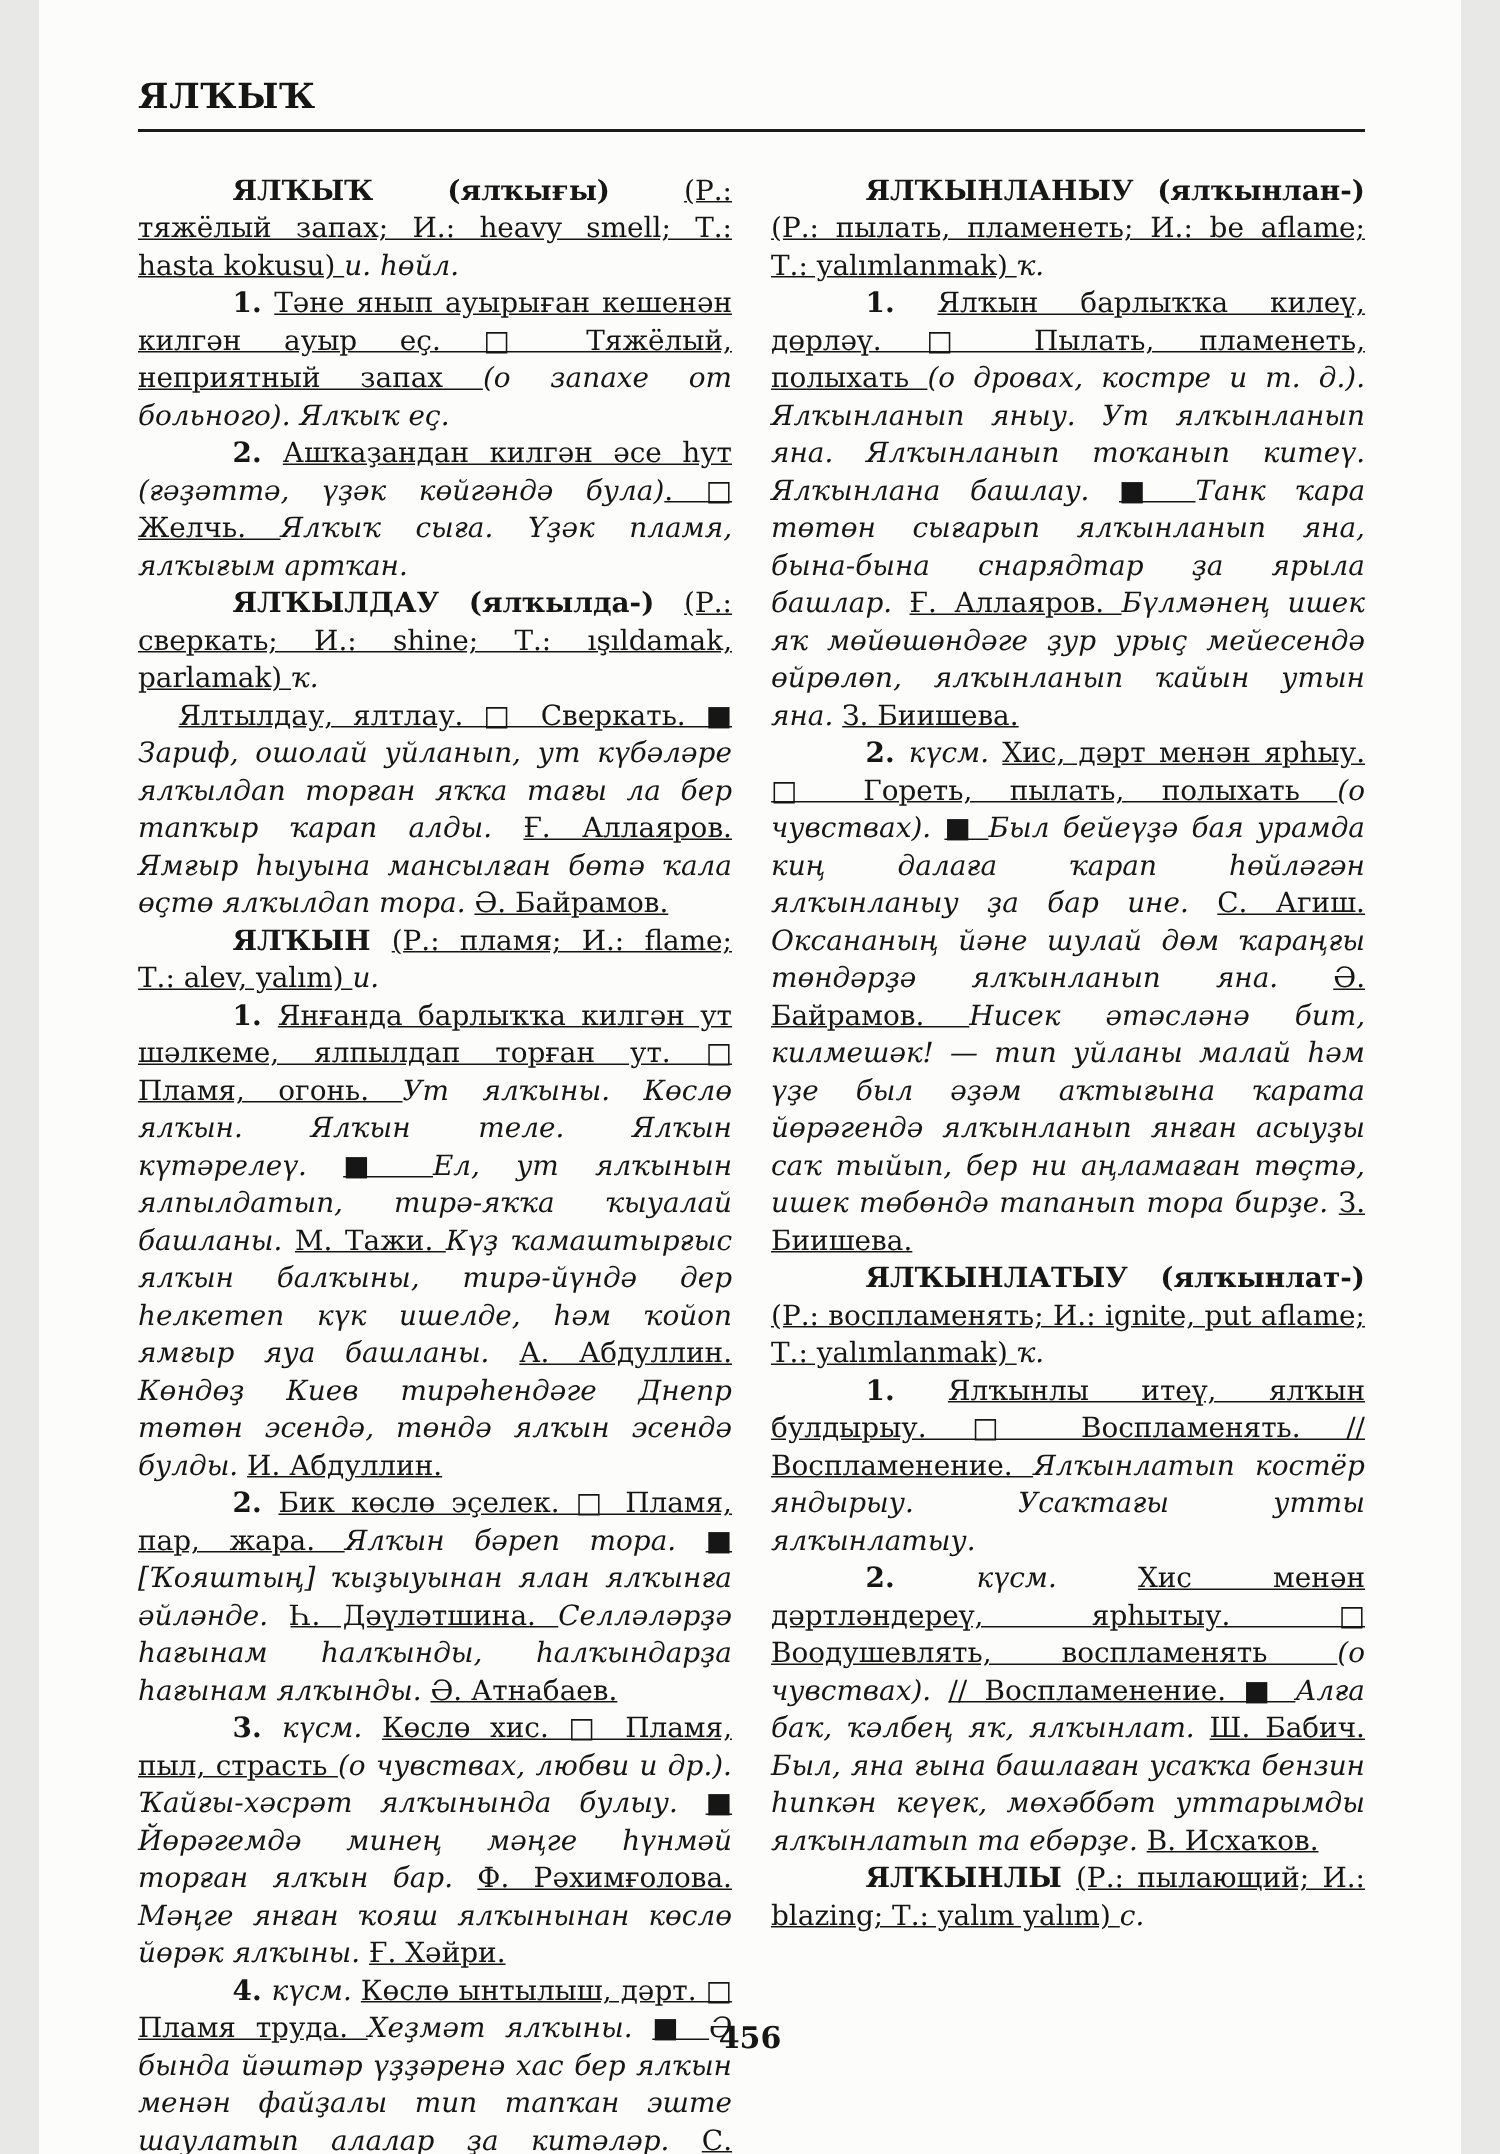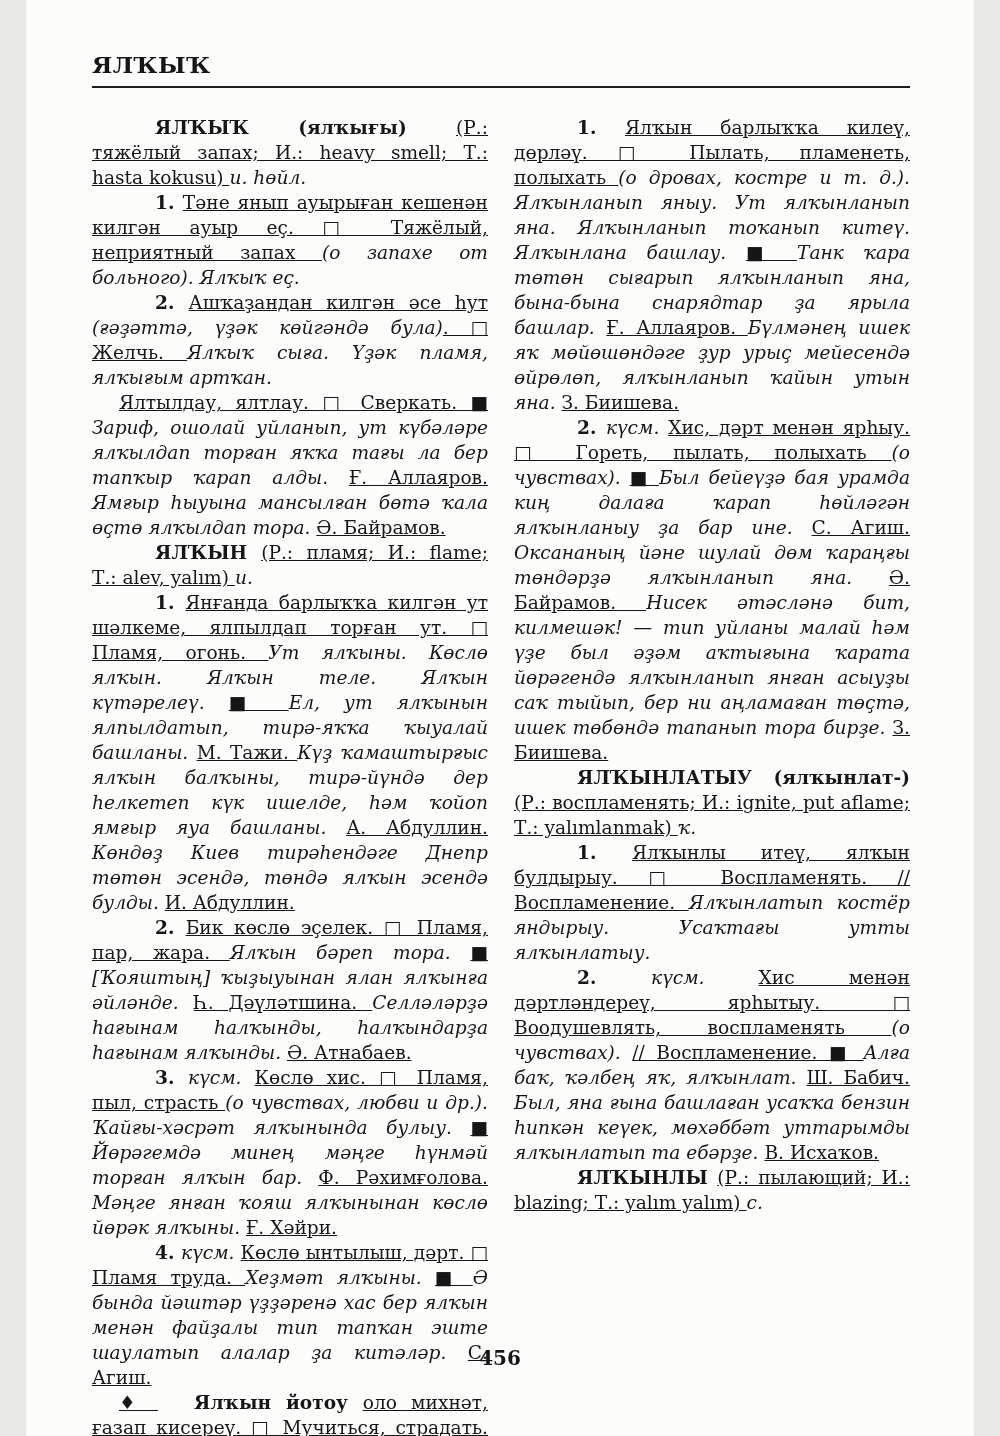--- a/index.html
+++ b/index.html
@@ -56,29 +56,31 @@
 <body>
 
 <div class="page">
   <div class="running-head">ЯЛҠЫҠ</div>
   <div class="rule"></div>
   <div class="columns">
     <div class="col" id="col-left">
         <p><span class="b">ЯЛҠЫҠ (ялҡығы) </span><span class="r">(Р.: тяжёлый запах; И.: heavy smell; Т.: hasta kokusu) </span><span class="i">и. һөйл.</span></p>
         <p><span class="b">1. </span><span class="r">Тәне янып ауырыған кешенән килгән ауыр еҫ. □ Тяжёлый, неприятный запах </span><span class="i">(о запахе от больного). Ялҡыҡ еҫ.</span></p>
         <p><span class="b">2. </span><span class="r">Ашҡаҙандан килгән әсе һут </span><span class="i">(ғәҙәттә, үҙәк көйгәндә була)</span><span class="r">. □ Желчь. </span><span class="i">Ялҡыҡ сыға. Үҙәк пламя, ялҡығым артҡан.</span></p>
+        <p><span class="b">ЯЛҠЫЛДАУ (ялҡылда-) </span><span class="r">(Р.: сверкать; И.: shine; Т.: ışıldamak, parlamak) </span><span class="i">ҡ.</span></p>
         <p><span class="r">Ялтылдау, ялтлау. □ Сверкать. ■ </span><span class="i">Зариф, ошолай уйланып, ут күбәләре ялҡылдап торған яҡҡа тағы ла бер тапҡыр ҡарап алды. </span><span class="r">Ғ. Аллаяров. </span><span class="i">Ямғыр һыуына мансылған бөтә ҡала өҫтө ялҡылдап тора. </span><span class="r">Ә. Байрамов.</span></p>
         <p><span class="b">ЯЛҠЫН </span><span class="r">(Р.: пламя; И.: flame; Т.: alev, yalım) </span><span class="i">и.</span></p>
         <p><span class="b">1. </span><span class="r">Янғанда барлыҡҡа килгән ут шәлкеме, ялпылдап торған ут. □ Пламя, огонь. </span><span class="i">Ут ялҡыны. Көслө ялҡын. Ялҡын теле. Ялҡын күтәрелеү. </span><span class="r">■ </span><span class="i">Ел, ут ялҡынын ялпылдатып, тирә-яҡҡа ҡыуалай башланы. </span><span class="r">М. Тажи. </span><span class="i">Күҙ ҡамаштырғыс ялҡын балҡыны, тирә-йүндә дер һелкетеп күк ишелде, һәм ҡойоп ямғыр яуа башланы. </span><span class="r">А. Абдуллин. </span><span class="i">Көндөҙ Киев тирәһендәге Днепр төтөн эсендә, төндә ялҡын эсендә булды. </span><span class="r">И. Абдуллин.</span></p>
         <p><span class="b">2. </span><span class="r">Бик көслө эҫелек. □ Пламя, пар, жара. </span><span class="i">Ялҡын бәреп тора. </span><span class="r">■ </span><span class="i">[Ҡояштың] ҡыҙыуынан ялан ялҡынға әйләнде. </span><span class="r">Һ. Дәүләтшина. </span><span class="i">Селләләрҙә һағынам һалҡынды, һалҡындарҙа һағынам ялҡынды. </span><span class="r">Ә. Атнабаев.</span></p>
         <p><span class="b">3. </span><span class="i">күсм. </span><span class="r">Көслө хис. □ Пламя, пыл, страсть </span><span class="i">(о чувствах, любви и др.). Ҡайғы-хәсрәт ялҡынында булыу. </span><span class="r">■ </span><span class="i">Йөрәгемдә минең мәңге һүнмәй торған ялҡын бар. </span><span class="r">Ф. Рәхимғолова. </span><span class="i">Мәңге янған ҡояш ялҡынынан көслө йөрәк ялҡыны. </span><span class="r">Ғ. Хәйри.</span></p>
         <p><span class="b">4. </span><span class="i">күсм. </span><span class="r">Көслө ынтылыш, дәрт. □ Пламя труда. </span><span class="i">Хеҙмәт ялҡыны. </span><span class="r">■ </span><span class="i">Ә бында йәштәр үҙҙәренә хас бер ялҡын менән файҙалы тип тапҡан эште шаулатып алалар ҙа китәләр. </span><span class="r">С. Агиш.</span></p>
         <p><span class="r">♦ </span><span class="b">Ялҡын йотоу </span><span class="r">оло михнәт, ғазап кисереү. □ Мучиться, страдать. ■ </span><span class="i">Мәйсәрә ут, ялҡын йотоп, өйөнә ҡайтып бара. </span></p>
       </div>
     <div class="col" id="col-right">
+        <p><span class="b">ЯЛҠЫНЛАНЫУ (ялҡынлан-) </span><span class="r">(Р.: пылать, пламенеть; И.: be aflame; Т.: yalımlanmak) </span><span class="i">ҡ.</span></p>
         <p><span class="b">1. </span><span class="r">Ялҡын барлыҡҡа килеү, дөрләү. □ Пылать, пламенеть, полыхать </span><span class="i">(о дровах, костре и т. д.). Ялҡынланып яныу. Ут ялҡынланып яна. Ялҡынланып тоҡанып китеү. Ялҡынлана башлау. </span><span class="r">■ </span><span class="i">Танк ҡара төтөн сығарып ялҡынланып яна, бына-бына снарядтар ҙа ярыла башлар. </span><span class="r">Ғ. Аллаяров. </span><span class="i">Бүлмәнең ишек яҡ мөйөшөндәге ҙур урыҫ мейесендә өйрөлөп, ялҡынланып ҡайын утын яна. </span><span class="r">З. Биишева.</span></p>
         <p><span class="b">2. </span><span class="i">күсм. </span><span class="r">Хис, дәрт менән ярһыу. □ Гореть, пылать, полыхать </span><span class="i">(о чувствах). </span><span class="r">■ </span><span class="i">Был бейеүҙә бая урамда киң далаға ҡарап һөйләгән ялҡынланыу ҙа бар ине. </span><span class="r">С. Агиш. </span><span class="i">Оксананың йәне шулай дөм ҡараңғы төндәрҙә ялҡынланып яна. </span><span class="r">Ә. Байрамов. </span><span class="i">Нисек әтәсләнә бит, килмешәк! — тип уйланы малай һәм үҙе был әҙәм аҡтығына ҡарата йөрәгендә ялҡынланып янған асыуҙы саҡ тыйып, бер ни аңламаған төҫтә, ишек төбөндә тапанып тора бирҙе. </span><span class="r">З. Биишева.</span></p>
         <p><span class="b">ЯЛҠЫНЛАТЫУ (ялҡынлат-) </span><span class="r">(Р.: воспламенять; И.: ignite, put aflame; Т.: yalımlanmak) </span><span class="i">ҡ.</span></p>
         <p><span class="b">1. </span><span class="r">Ялҡынлы итеү, ялҡын булдырыу. □ Воспламенять. // Воспламенение. </span><span class="i">Ялҡынлатып костёр яндырыу. Усаҡтағы утты ялҡынлатыу.</span></p>
         <p><span class="b">2. </span><span class="i">күсм. </span><span class="r">Хис менән дәртләндереү, ярһытыу. □ Воодушевлять, воспламенять </span><span class="i">(о чувствах). </span><span class="r">// Воспламенение. ■ </span><span class="i">Алға баҡ, ҡәлбең яҡ, ялҡынлат. </span><span class="r">Ш. Бабич. </span><span class="i">Был, яна ғына башлаған усаҡҡа бензин һипкән кеүек, мөхәббәт уттарымды ялҡынлатып та ебәрҙе. </span><span class="r">В. Исхаҡов.</span></p>
         <p><span class="b">ЯЛҠЫНЛЫ </span><span class="r">(Р.: пылающий; И.: blazing; Т.: yalım yalım) </span><span class="i">с.</span></p>
       </div>
   </div>
   <div class="folio">456</div>
 </div>

